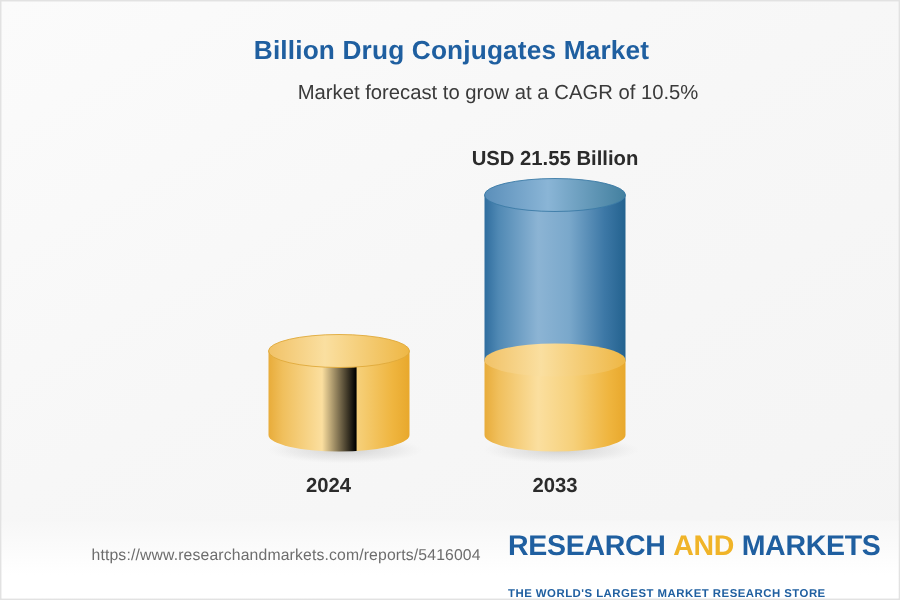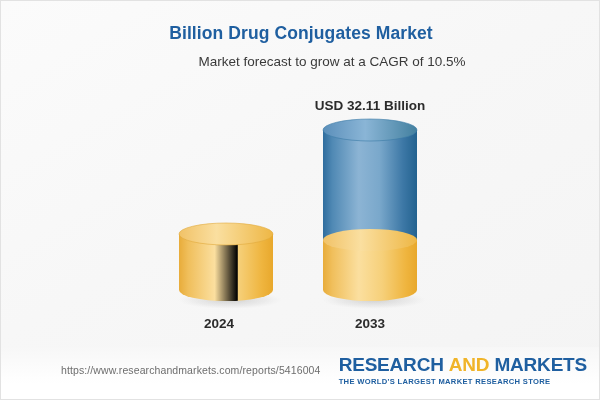--- a/index.html
+++ b/index.html
@@ -112,21 +112,21 @@
     line-height: 1.05;
     white-space: nowrap;
   }
   .logo-and { color: #f0b429; }
   .logo-tag {
     font-size: 7.6px;
     font-weight: bold;
     color: #1f5fa0;
     letter-spacing: 0.32px;
     white-space: nowrap;
-    margin-top: 2px;
+    margin-top: 16px;
   }
 </style>
 </head>
 <body>
 
 <div id="infographic">
 
   <div class="chart-title">Billion Drug Conjugates Market</div>
 
   <div class="chart-subtitle">Market forecast to grow at a CAGR of 10.5%</div>
@@ -158,21 +158,21 @@
           </radialGradient>
         </defs>
         <ellipse cx="52" cy="77" rx="52" ry="9" fill="url(#shadow24)"></ellipse>
         <path d="M1,11 L1,67 A47,11 0 0,0 95,67 L95,11 Z" fill="url(#yellowBody)"></path>
         <ellipse cx="48" cy="11" rx="47" ry="11" fill="url(#yellowTop)" stroke="#e0a93a" stroke-width="0.6"></ellipse>
       </svg>
     </div>
 
     <div class="cat-label" style="left:108px; top:315px;">2024</div>
 
-    <div class="value-label" style="left:259px; top:97px;">USD 32.11 Billion</div>
+    <div class="value-label" style="left:259px; top:97px;">USD 21.55 Billion</div>
 
     <div class="cyl" style="left:321px; top:118px;">
       <svg width="98" height="190" viewBox="0 0 98 190">
         <defs>
           <linearGradient id="blueBody" x1="0" y1="0" x2="1" y2="0">
             <stop offset="0%" stop-color="#2f6d9e"></stop>
             <stop offset="10%" stop-color="#5089b4"></stop>
             <stop offset="38%" stop-color="#8cb4d4"></stop>
             <stop offset="60%" stop-color="#7aa8cb"></stop>
             <stop offset="85%" stop-color="#3d78a6"></stop>

